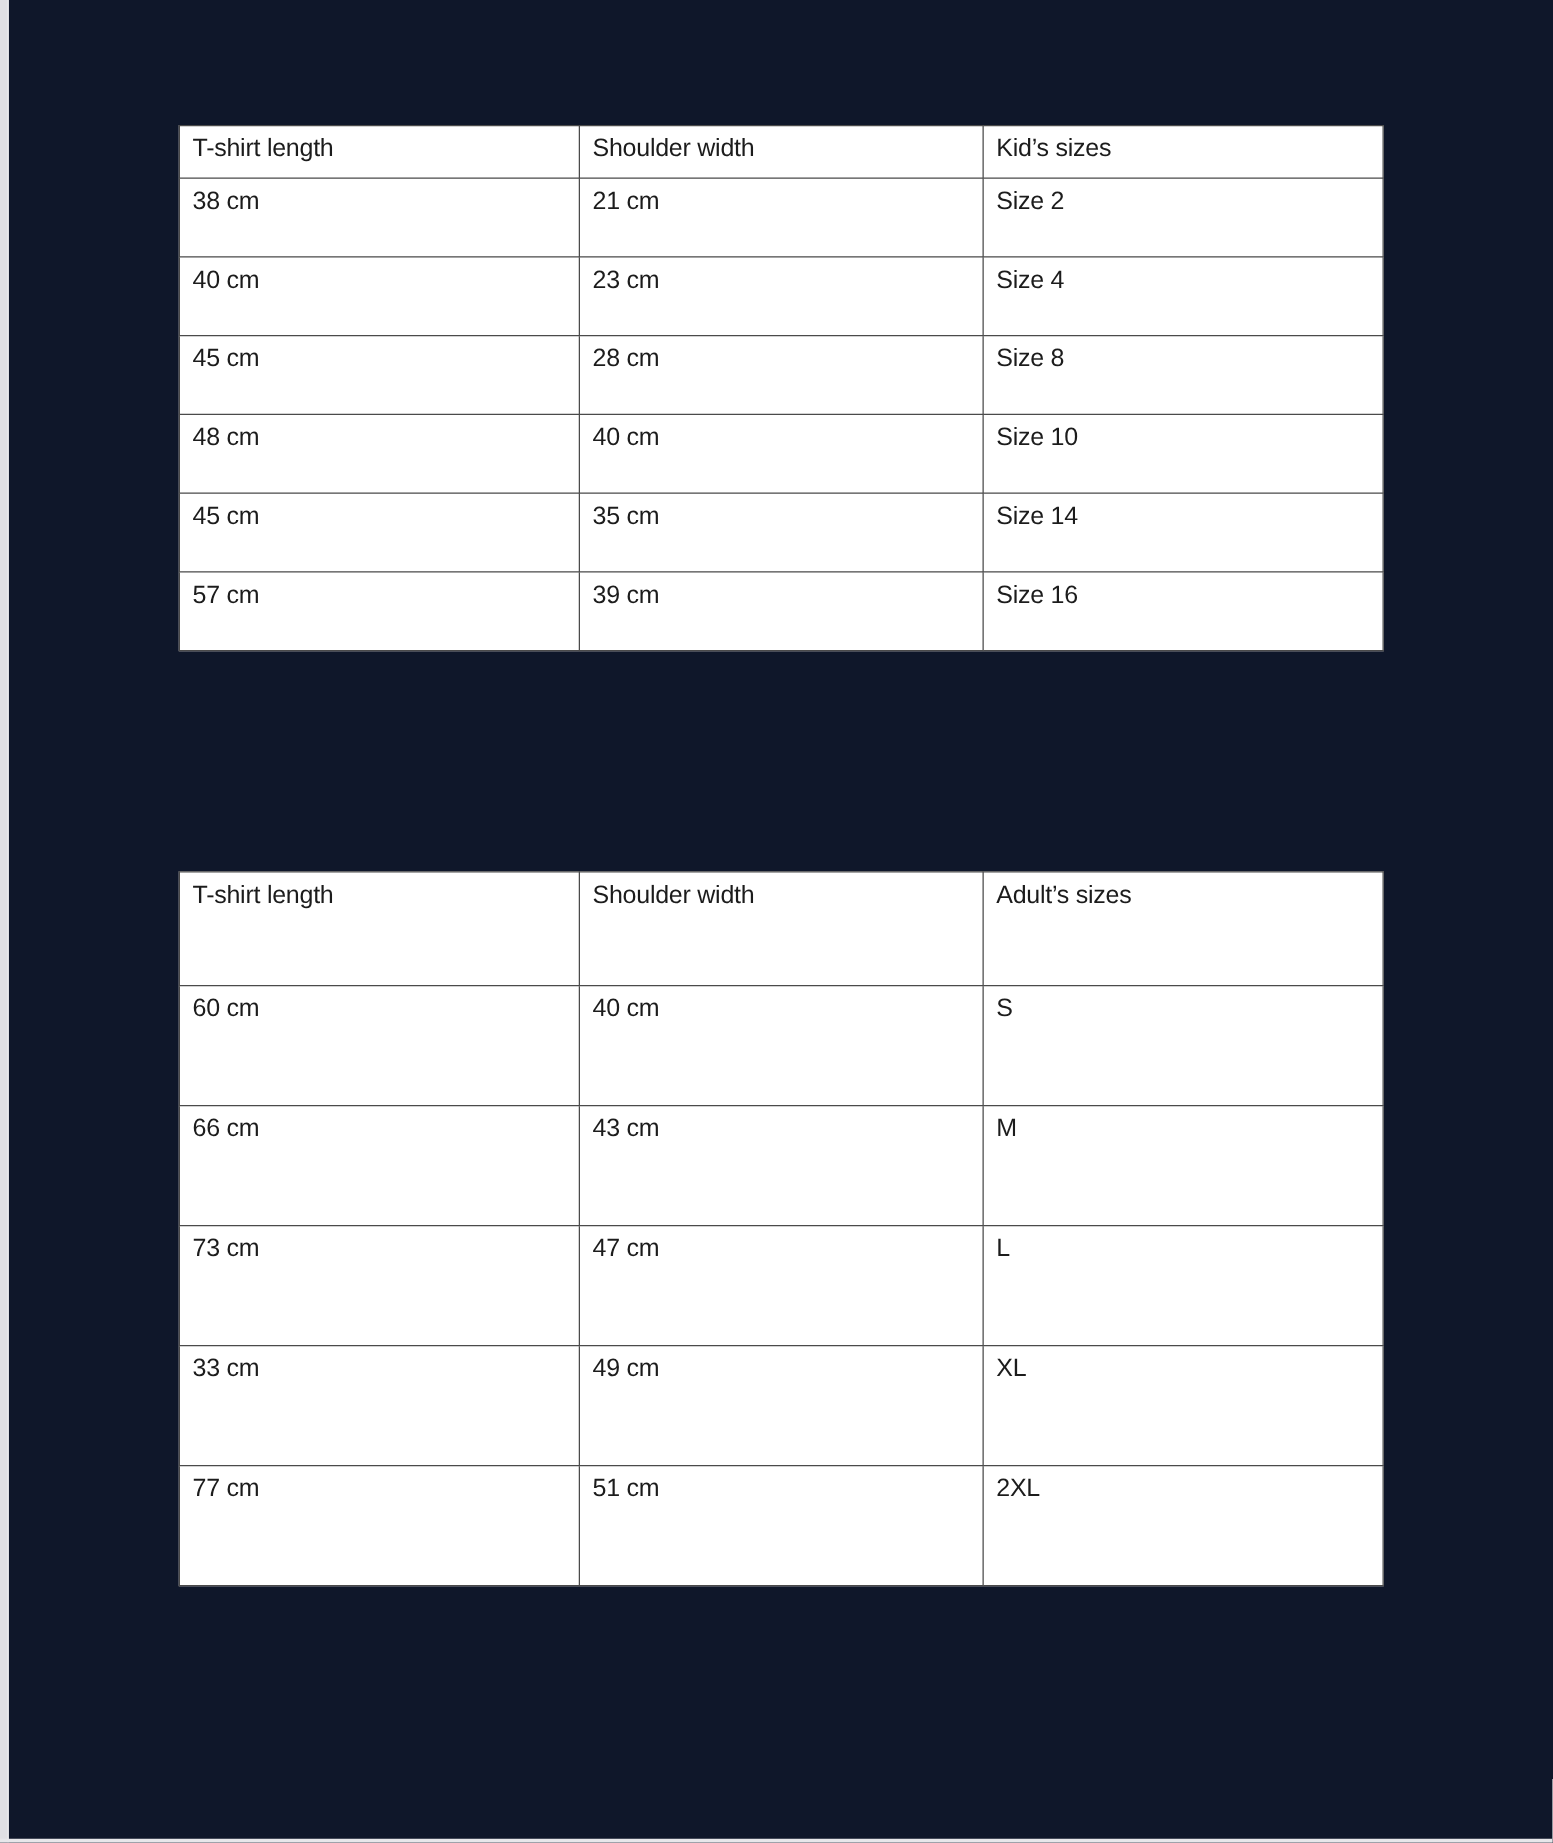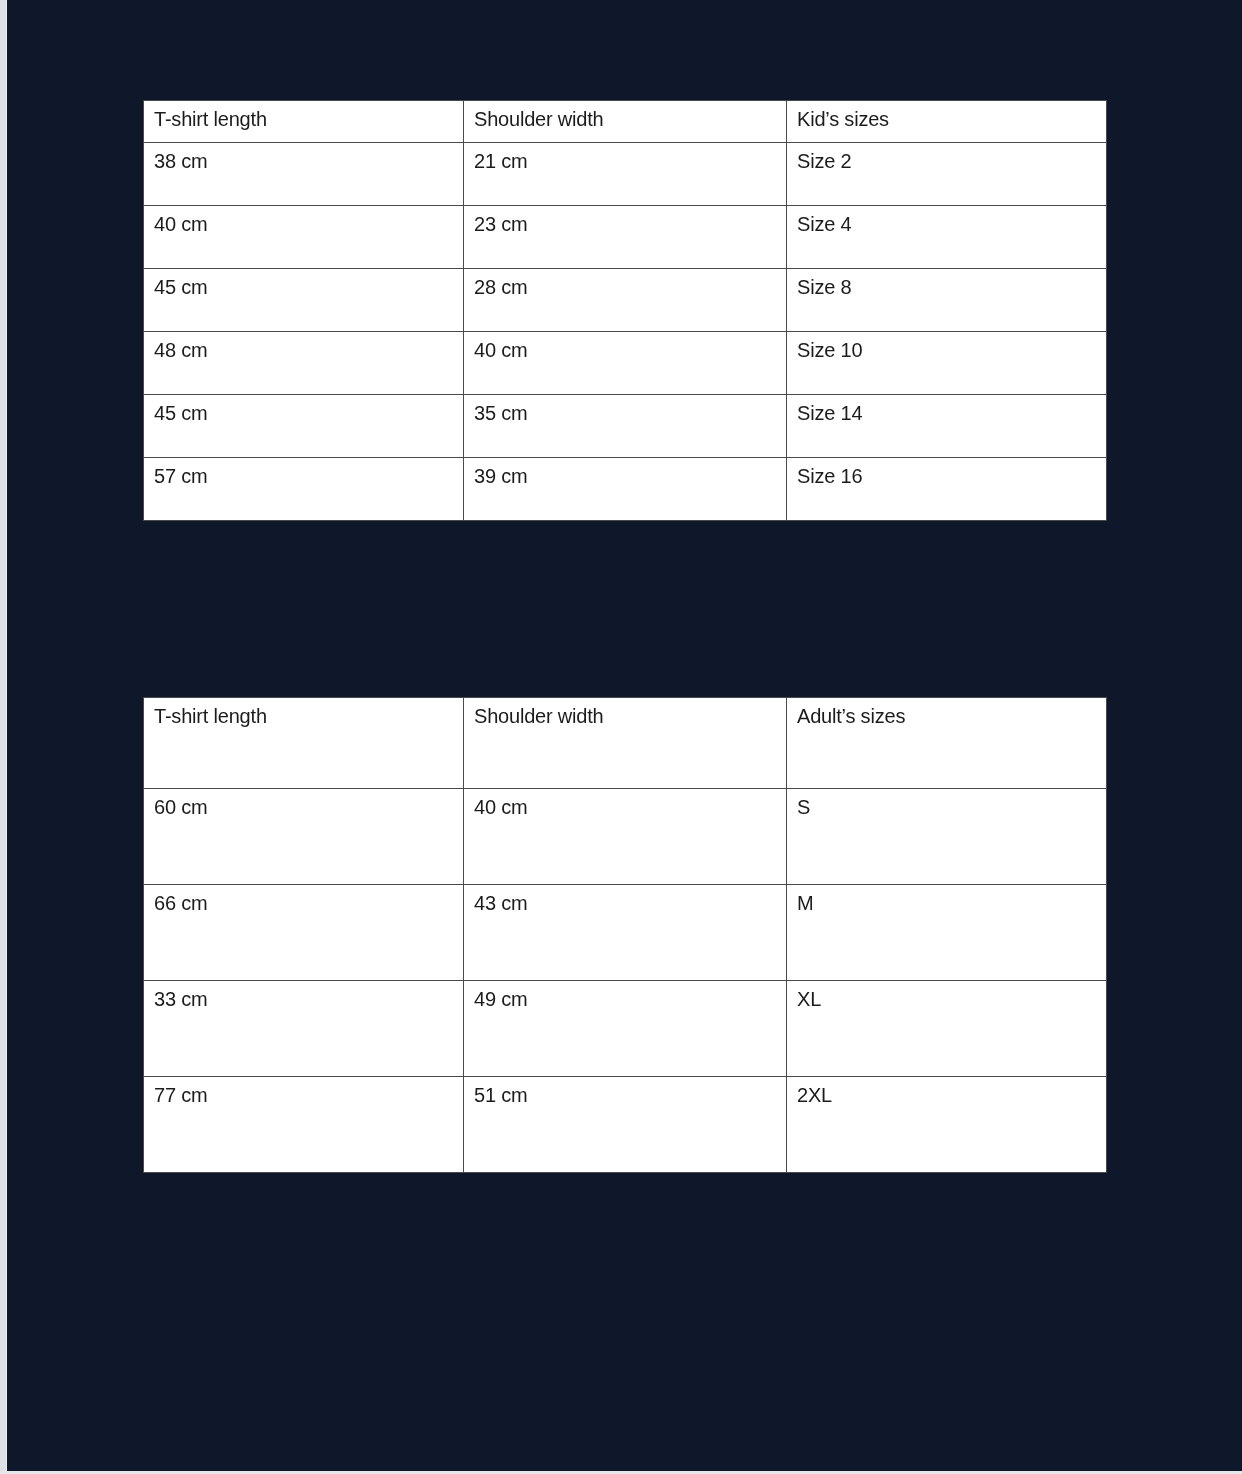--- a/index.html
+++ b/index.html
@@ -130,20 +130,25 @@
         <td>60 cm</td>
         <td>40 cm</td>
         <td>S</td>
       </tr>
       <tr>
         <td>66 cm</td>
         <td>43 cm</td>
         <td>M</td>
       </tr>
       <tr>
+        <td>73 cm</td>
+        <td>47 cm</td>
+        <td>L</td>
+      </tr>
+      <tr>
         <td>33 cm</td>
         <td>49 cm</td>
         <td>XL</td>
       </tr>
       <tr>
         <td>77 cm</td>
         <td>51 cm</td>
         <td>2XL</td>
       </tr>
     </tbody>

